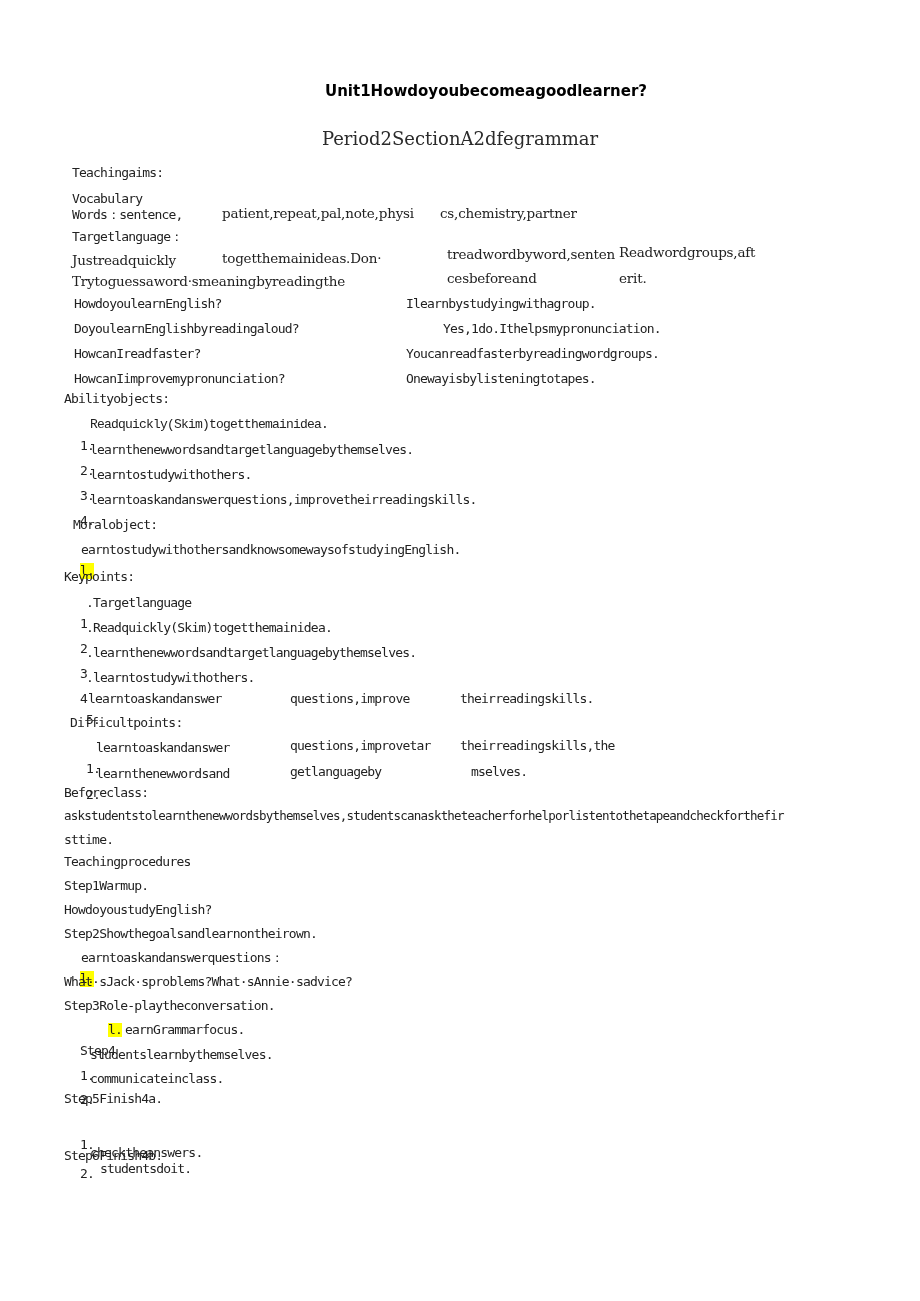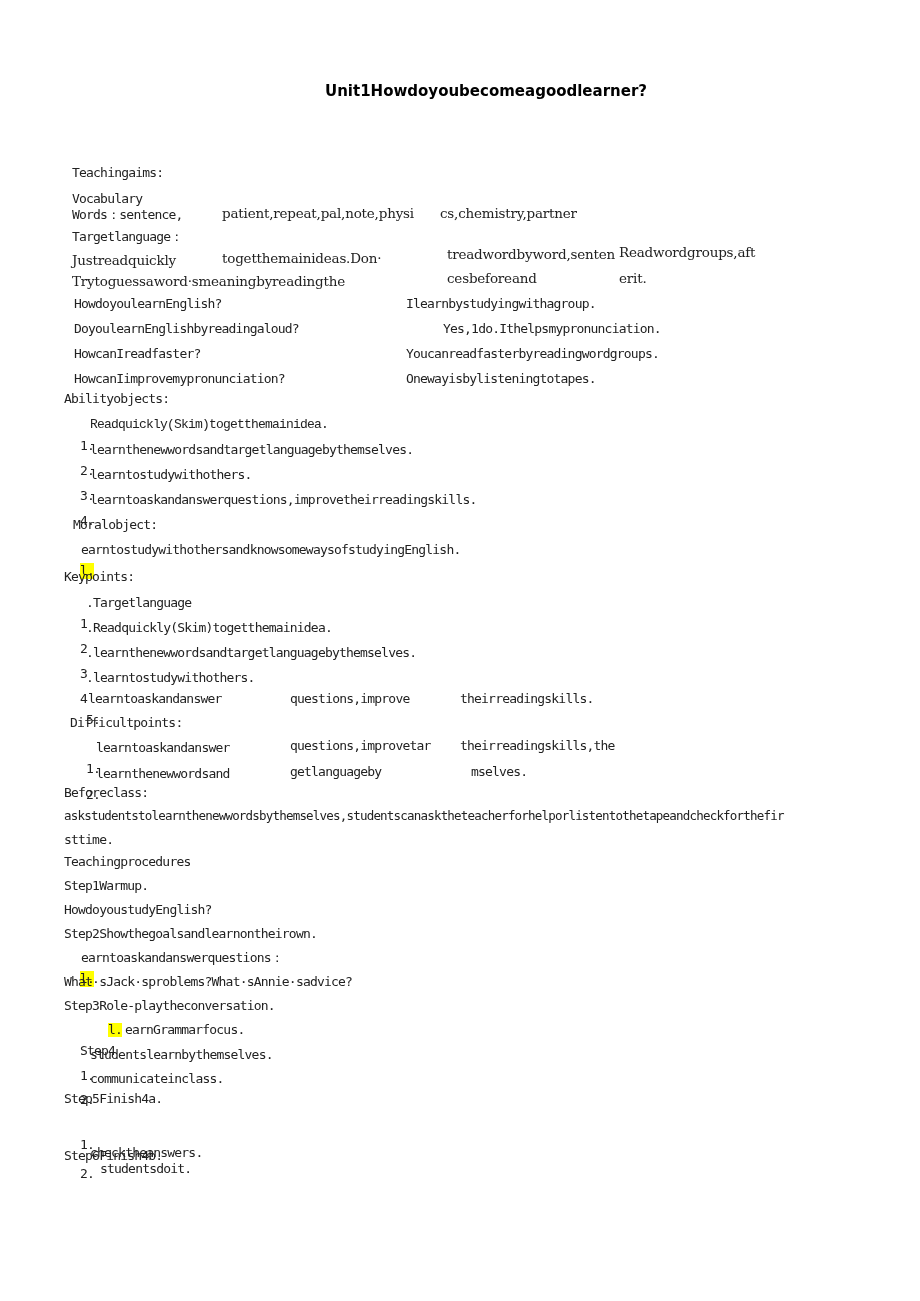--- a/index.html
+++ b/index.html
@@ -58,20 +58,21 @@
     position: absolute;
     white-space: pre;
   }
 </style>
 </head>
 <body>
 
 <div class="page">
 
   <div class="doc-title" style="top:82px;">Unit1Howdoyoubecomeagoodlearner?</div>
+  <div class="doc-subtitle" style="top:128px;">Period2SectionA2dfegrammar</div>
 
   <div class="t mono" style="left:72px; top:166px;">Teachingaims:</div>
   <div class="t mono" style="left:72px; top:192px;">Vocabulary</div>
   <div class="t mono" style="left:72px; top:208px;">Words：sentence,</div>
   <div class="t" style="left:222px; top:207px;">patient,repeat,pal,note,physi</div>
   <div class="t" style="left:440px; top:207px;">cs,chemistry,partner</div>
   <div class="t mono" style="left:72px; top:230px;">Targetlanguage：</div>
 
   <div class="t" style="left:72px; top:254px;">Justreadquickly</div>
   <div class="t" style="left:222px; top:252px;">togetthemainideas.Don·</div>

